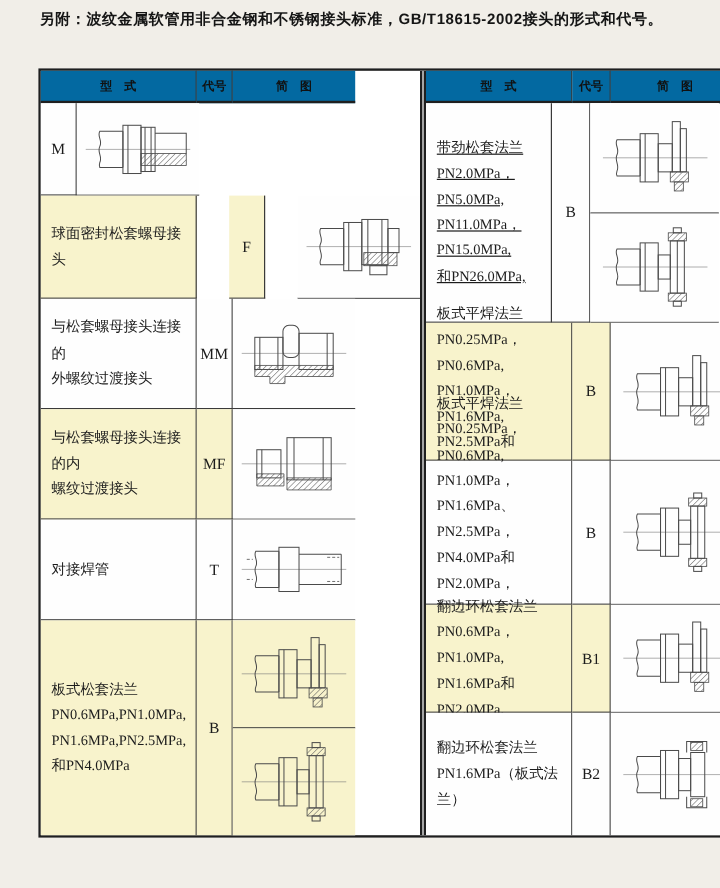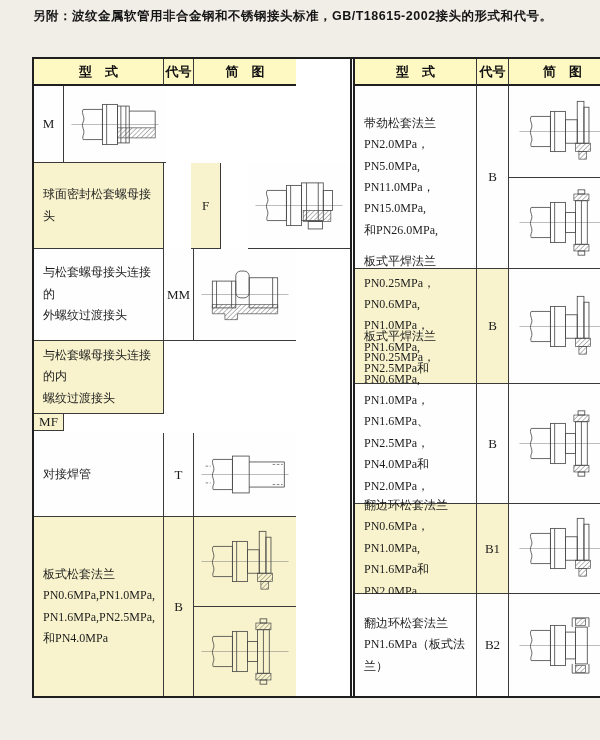--- a/index.html
+++ b/index.html
@@ -9,22 +9,22 @@
          font-size:12.5px;font-weight:bold;letter-spacing:0.5px;color:#151515;
          font-family:"Liberation Sans",sans-serif;}
   .table{position:absolute;left:32px;top:57px;display:flex;border:2px solid #1f1f1f;background:#fff;}
   .half{display:flex;flex-direction:column;}
   .mid-divider{width:5px;box-sizing:border-box;border-left:2px solid #1f1f1f;border-right:2px solid #1f1f1f;background:#fff;}
   .row{display:flex;}
   .cell{box-sizing:border-box;border-right:1px solid #3a3a3a;border-bottom:1px solid #3a3a3a;background:#fefefe;}
   .half .row:last-child .cell{border-bottom:none;}
   .diagram-col{border-right:none;display:flex;flex-direction:column;padding:0;}
   .header-row{height:27px;}
-  .header-row .cell{background:#fef9c3;display:flex;align-items:center;justify-content:center;
-        font-size:13px;font-weight:bold;color:#111;border-bottom:2px solid #1f1f1f;}
+  .header-row .cell{background:#0369a1;display:flex;align-items:center;justify-content:center;
+        font-size:10px;font-weight:bold;color:#111;border-bottom:2px solid #1f1f1f;}
   .type-cell{display:flex;align-items:center;padding:4px 4px 4px 9px;white-space:pre-line;
         font-family:"Liberation Serif",serif;font-size:12px;line-height:1.78;}
   .code-cell{display:flex;align-items:center;justify-content:center;
         font-family:"Liberation Serif",serif;font-size:13px;}
   .hl .type-cell,.hl .code-cell{background:#f8f3cc;}
   .diagram-col.hl-bg .subcell{background:#f8f3cc;}
   .subcell{flex:1;display:flex;align-items:center;justify-content:center;border-bottom:1px solid #3a3a3a;background:inherit;}
   .subcell:last-child{border-bottom:none;}
   .subcell svg{display:block;}
 </style>
@@ -107,21 +107,21 @@
                 <line x1="21" y1="24" x2="21" y2="56" stroke="#4a4a4a" stroke-width="1" fill="none"></line>
                 <line x1="39" y1="24" x2="39" y2="56" stroke="#4a4a4a" stroke-width="1" fill="none"></line>
                 <rect x="44" y="12" width="16" height="32" rx="6" stroke="#4a4a4a" stroke-width="1" fill="none"></rect>
                 <rect x="60" y="20" width="34" height="36" stroke="#4a4a4a" stroke-width="1" fill="none"></rect>
                 <line x1="88" y1="20" x2="88" y2="56" stroke="#4a4a4a" stroke-width="1" fill="none"></line>
                 <path d="M16,52 H94 V63 H46 V70 H31 V63 H16 Z" fill="url(#hL2_0)" stroke="#4a4a4a" stroke-width="0.8"></path>
               </svg>
             </div>
           </div>
         </div>
-        <div class="row hl" style="height: 92px; flex-direction: column;">
+        <div class="row hl" style="height: 92px;">
           <div class="cell type-cell" style="width: 130px;">与松套螺母接头连接的内
 螺纹过渡接头</div>
           <div class="cell code-cell" style="width: 30px;">MF</div>
           <div class="cell diagram-col" style="width: 102px;">
             <div class="subcell">
               <svg viewBox="0 0 110 80" width="94" height="67" xmlns="http://www.w3.org/2000/svg">
                 <defs>
                   <pattern id="hL3_0" width="4" height="4" patternTransform="rotate(45)" patternUnits="userSpaceOnUse">
                     <line x1="0" y1="0" x2="0" y2="4" stroke="#555" stroke-width="1"></line>
                   </pattern>
@@ -213,21 +213,21 @@
         </div>
       </div>
     <div class="mid-divider"></div>
     <div class="half" id="right-half">
         <div class="row header-row">
           <div class="cell " style="width: 122px;">型　式</div>
           <div class="cell " style="width: 32px;">代号</div>
           <div class="cell diagram-col" style="width: 107px; display: flex; flex-direction: row; border-right: none;">简　图</div>
         </div>
         <div class="row" style="height: 183px;">
-          <div class="cell type-cell" style="width: 122px;">带劲松套法兰
+          <div class="cell type-cell" style="width: 105px; text-decoration: underline;">带劲松套法兰
 PN2.0MPa，PN5.0MPa,
 PN11.0MPa，PN15.0MPa,
 和PN26.0MPa,</div>
           <div class="cell code-cell" style="width: 32px;">B</div>
           <div class="cell diagram-col" style="width: 107px;">
             <div class="subcell">
               <svg viewBox="0 0 110 80" width="94" height="67" xmlns="http://www.w3.org/2000/svg">
                 <defs>
                   <pattern id="hR0_0" width="4" height="4" patternTransform="rotate(45)" patternUnits="userSpaceOnUse">
                     <line x1="0" y1="0" x2="0" y2="4" stroke="#555" stroke-width="1"></line>

